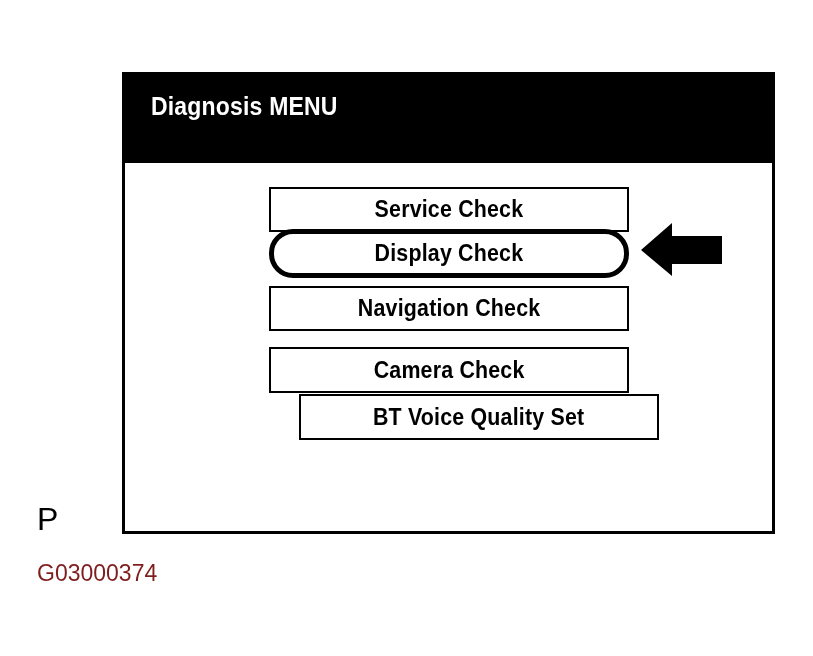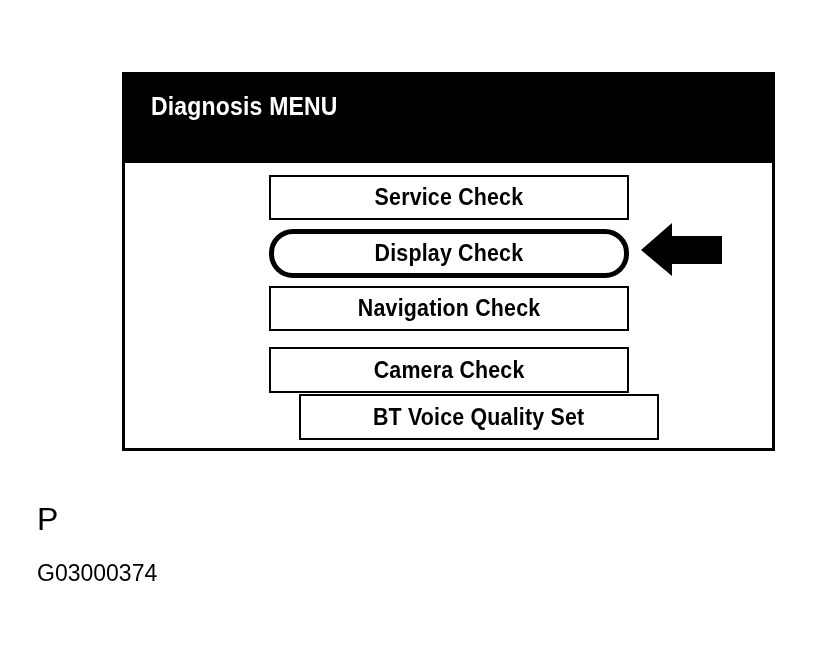--- a/index.html
+++ b/index.html
@@ -16,21 +16,21 @@
     font-family: "Liberation Sans", "DejaVu Sans", sans-serif;
     -webkit-font-smoothing: none;
   }
 
   
   #device-frame {
     position: absolute;
     left: 122px;
     top: 72px;
     width: 653px;
-    height: 379px;
+    height: 462px;
     box-sizing: border-box;
     border: 3px solid #000000;
     background: #ffffff;
   }
 
   
   #screen-header {
     position: absolute;
     left: 0;
     top: 0;
@@ -80,21 +80,21 @@
     font-size: 23px;
     font-weight: bold;
     font-family: "Liberation Sans Narrow", "Liberation Sans", "DejaVu Sans Condensed", sans-serif;
     transform: scaleX(0.93);
     letter-spacing: 0.2px;
     white-space: nowrap;
     line-height: 1;
   }
 
   
-  .row-0 { top: 0px;   height: 45px; }
+  .row-0 { top: 12px;   height: 45px; }
   .row-1 { top: 54px;  height: 49px; border-radius: 24px; }
   .row-2 { top: 111px; height: 45px; }
   .row-3 { top: 172px; height: 46px; text-align: right; }
   .row-4 { top: 219px; height: 46px; margin-left: 30px; }
 
   
   #pointer-arrow {
     position: absolute;
     left: 641px;
     top: 223px;
@@ -111,21 +111,21 @@
   }
   #caption-letter {
     color: #000000;
     font-size: 32px;
     font-weight: normal;
     line-height: 1;
     margin: 0;
     font-family: "Liberation Sans", "DejaVu Sans", sans-serif;
   }
   #caption-code {
-    color: #000000;
+    color: #7f1d1d;
     font-size: 23px;
     font-weight: normal;
     line-height: 1;
     margin: 0;
     margin-top: 27px;
     font-family: "Liberation Sans", "DejaVu Sans", sans-serif;
   }
 </style>
 </head>
 <body>

